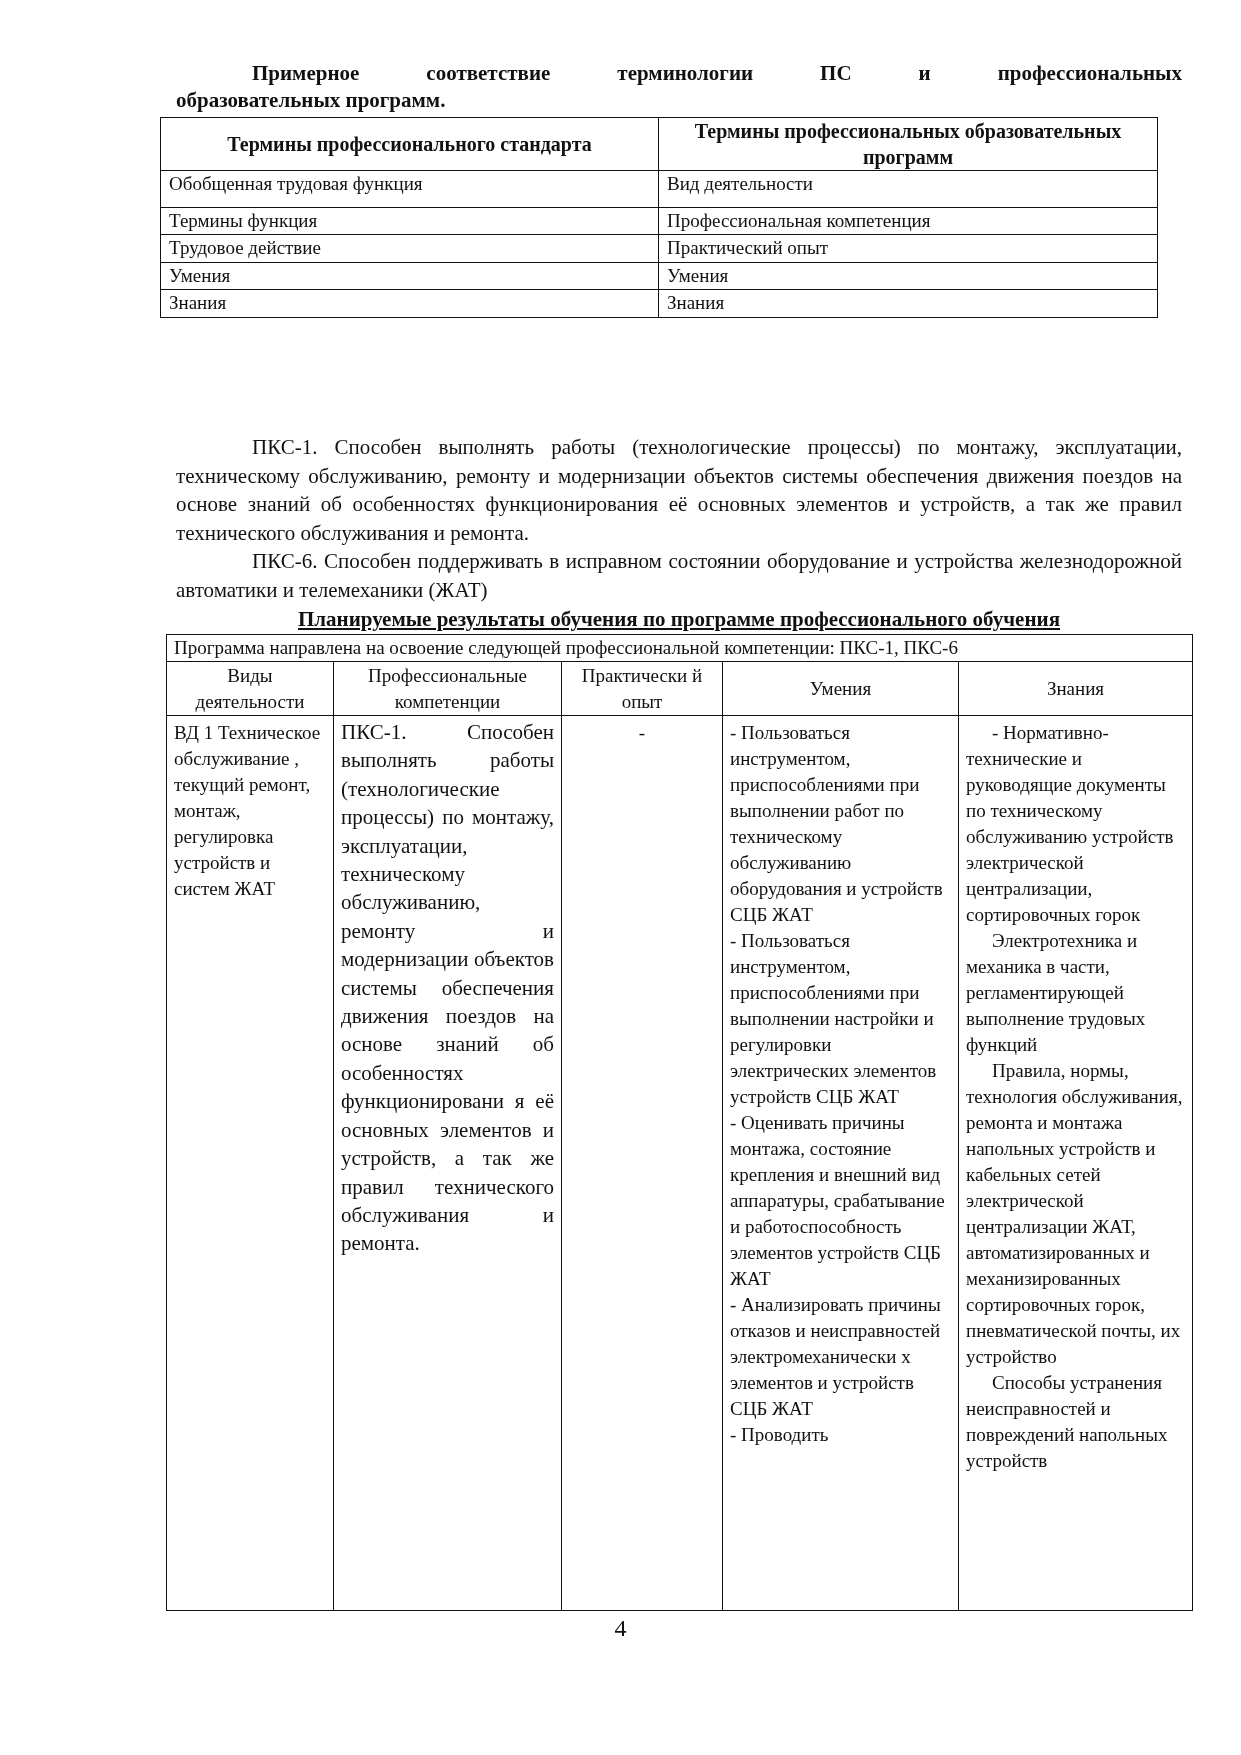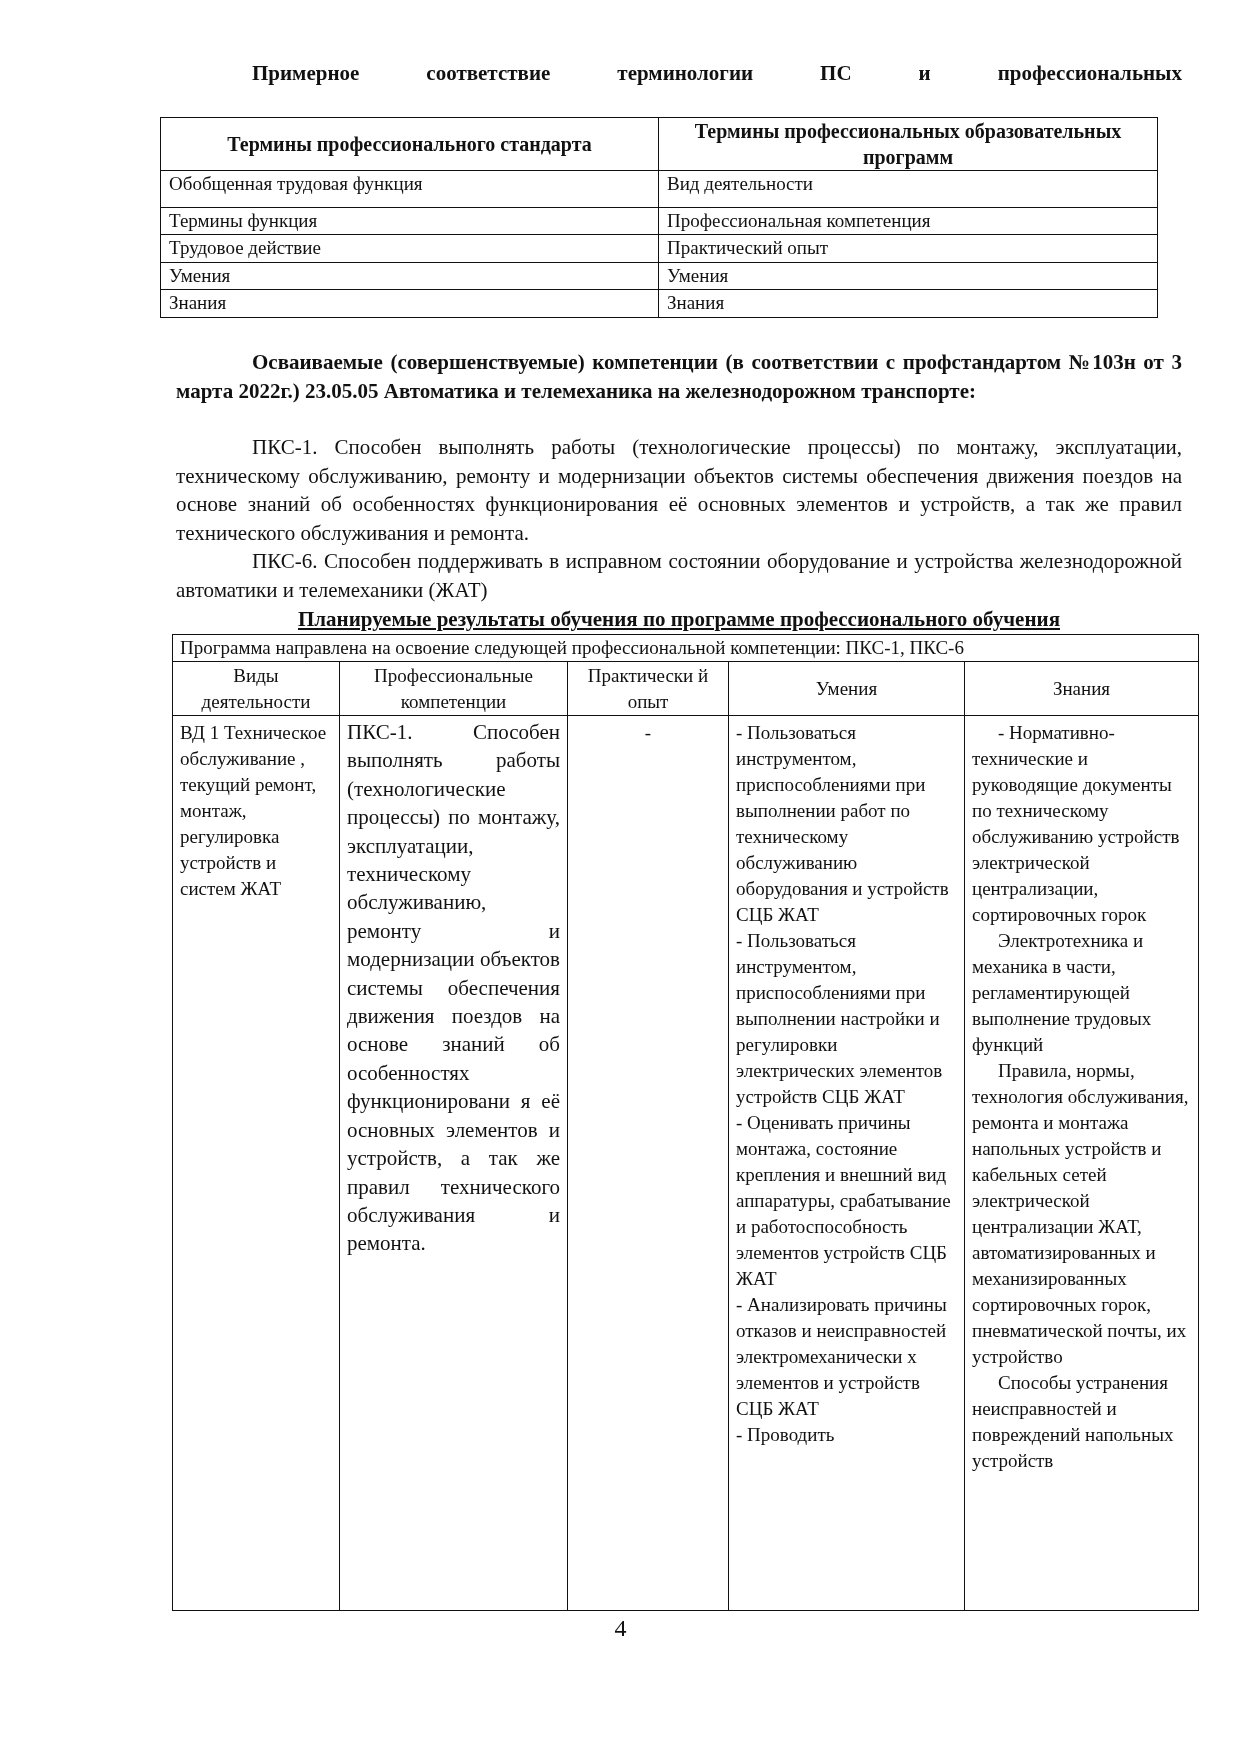--- a/index.html
+++ b/index.html
@@ -17,21 +17,21 @@
                   font-weight: bold; font-size: 21px; line-height: 26px; text-decoration: underline; }
 
   
   table { border-collapse: collapse; position: absolute; table-layout: fixed; }
   td, th { border: 1.5px solid #111; padding: 0 8px; vertical-align: top; font-size: 19px; line-height: 26px; }
   #t1 { left: 160px; top: 117px; width: 997px; }
   #t1 th { font-weight: bold; font-size: 20px; text-align: center; vertical-align: middle; line-height: 26px; }
   #t1 td { font-weight: normal; margin-left: 40px; }
 
   
-  #t2 { left: 172px; top: 634px; width: 1026px; }
+  #t2 { left: 166px; top: 634px; width: 1026px; }
   #t2 td { font-size: 19px; line-height: 26px; padding: 0 7px; }
   #t2 .hdr td { text-align: center; vertical-align: middle; line-height: 26px; }
   .cell-comp { font-size: 21px !important; line-height: 28.4px !important; text-align: justify; text-align-last: left; }
   .cell-center { text-align: center; }
   .ind { display: block; text-indent: 26px; }
 
   .page-num { position: absolute; left: 0; width: 1241px; top: 1615px; text-align: center; font-size: 24px; }
 </style>
 </head>
 <body>
@@ -39,20 +39,21 @@
 <div class="page">
 
   <div class="para bold justify-all" style="top:60px; display:flex; justify-content:space-between; padding-left:76px; box-sizing:border-box; text-align-last:auto;">
     <span>Примерное</span>
     <span>соответствие</span>
     <span>терминологии</span>
     <span>ПС</span>
     <span>и</span>
     <span>профессиональных</span>
   </div>
+  <div class="para bold" style="top:87px;">образовательных программ.</div>
 
   <table id="t1">
     <colgroup>
         <col style="width:498px">
         <col style="width:499px">
       </colgroup>
     <tbody>
         <tr style="height:53px">
       <th>Термины профессионального стандарта</th>
       <th>Термины профессиональных образовательных программ</th>
@@ -73,21 +74,20 @@
       <td>Умения</td>
       <td>Умения</td>
     </tr>
     <tr style="height:28px">
       <td>Знания</td>
       <td>Знания</td>
     </tr>
   </tbody>
     </table>
 
-  <div class="para bold indent" style="top:348px; line-height:28.5px;">Осваиваемые (совершенствуемые) компетенции (в соответствии с профстандартом №103н от 3 марта 2022г.)  23.05.05 Автоматика и телемеханика на железнодорожном транспорте:</div>
 
   <div class="para indent" style="top:433px; line-height:28.5px;">ПКС-1. Способен выполнять работы (технологические процессы) по монтажу, эксплуатации, техническому обслуживанию, ремонту и модернизации объектов системы обеспечения движения поездов на основе знаний об особенностях функционирования её основных элементов и устройств, а так же правил технического обслуживания и ремонта.</div>
 
   <div class="para indent" style="top:547px; line-height:28.5px;">ПКС-6. Способен поддерживать в исправном состоянии оборудование и устройства железнодорожной автоматики и телемеханики (ЖАТ)</div>
 
   <div class="center-title" style="top:606px;">Планируемые результаты обучения по программе профессионального обучения</div>
 
   <table id="t2">
     <colgroup>
       <col style="width:167px">

